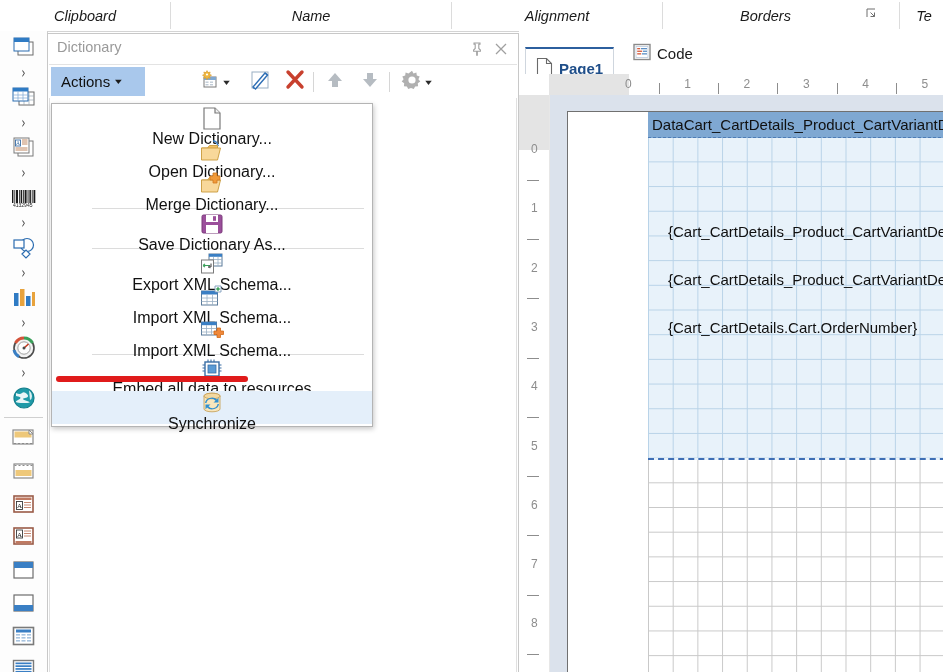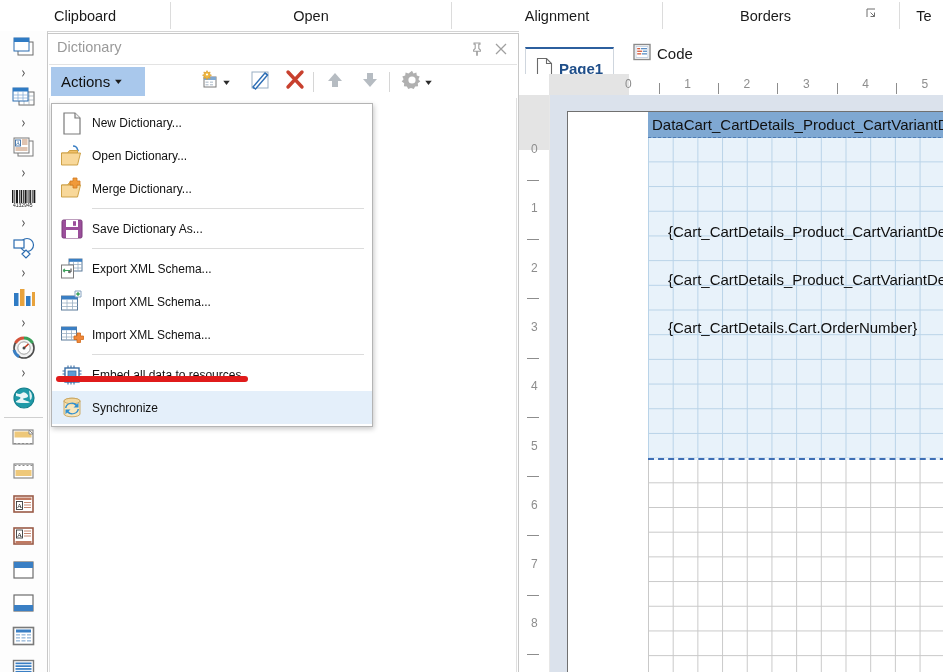--- a/index.html
+++ b/index.html
@@ -11,21 +11,21 @@
     -webkit-font-smoothing: antialiased;
   }
   #app { position: relative; width: 943px; height: 672px; }
 
   
   .ribbon {
     position: absolute; left: 0; top: 0; width: 943px; height: 31px;
     background: #ffffff;
     border-bottom: 1px solid #d4d4d4;
   }
-  .ribbon-groups { position: relative; height: 31px; }
+  .ribbon-groups { position: relative; height: 31px; font-style: italic; }
   .rib-group {
     position: absolute; top: 0; height: 31px;
     display: flex; align-items: center; justify-content: center;
     font-size: 14.5px; color: #1a1a1a;
   }
   .rib-sep {
     position: absolute; top: 2px; width: 1px; height: 27px;
     background: #dcdcdc;
   }
   .dlg-launcher {
@@ -114,22 +114,23 @@
     background: #ffffff;
     border: 1px solid #b4b4b4;
     box-shadow: 1px 2px 5px rgba(0,0,0,0.22);
     padding: 2px 0 2px 0;
     box-sizing: border-box;
     z-index: 40;
   }
   .mi {
     position: relative; display: flex; align-items: center;
     height: 33px; padding-left: 0;
-    font-size: 12px; color: #111111;
+    font-size: 16px; color: #111111;
     cursor: default;
+    flex-direction: column;
   }
   .mi.hl { background: #e4effa; }
   .mi-ic {
     width: 40px; min-width: 40px; height: 33px;
     display:flex; align-items:center; justify-content:center;
   }
   .mi-label { white-space: nowrap; }
   .mi-sep { height: 1px; background: #dcdcdc; margin: 3px 8px 3px 40px; }
   .red-underline {
     position: absolute; left: 4px; top: 272px;
@@ -240,21 +241,21 @@
   .tcomp-txt { position:absolute; left:3px; top:50%; transform: translateY(-50%); }
 </style>
 </head>
 <body>
 
 <div id="app">
 
   <div class="ribbon">
     <div class="ribbon-groups" id="ribbon-groups">
         <div class="rib-group" style="left: 0px; width: 170px;">Clipboard</div>
-        <div class="rib-group" style="left: 171px; width: 280px;">Open</div>
+        <div class="rib-group" style="left: 171px; width: 280px;">Name</div>
         <div class="rib-group" style="left: 452px; width: 210px;">Alignment</div>
         <div class="rib-group" style="left: 663px; width: 205px;">Borders</div>
         <div class="rib-group" style="left: 905px; width: 38px;">Te</div>
         <div class="rib-sep" style="left: 170px;"></div>
         <div class="rib-sep" style="left: 451px;"></div>
         <div class="rib-sep" style="left: 662px;"></div>
         <div class="rib-sep" style="left: 899px;"></div>
         <div class="dlg-launcher" style="left: 866px; top: 8px;">
           <svg width="13" height="13" viewBox="0 0 13 13">
             <path d="M1 1 h8 M1 1 v8" stroke="#6f6f6f" stroke-width="1" fill="none"></path>

